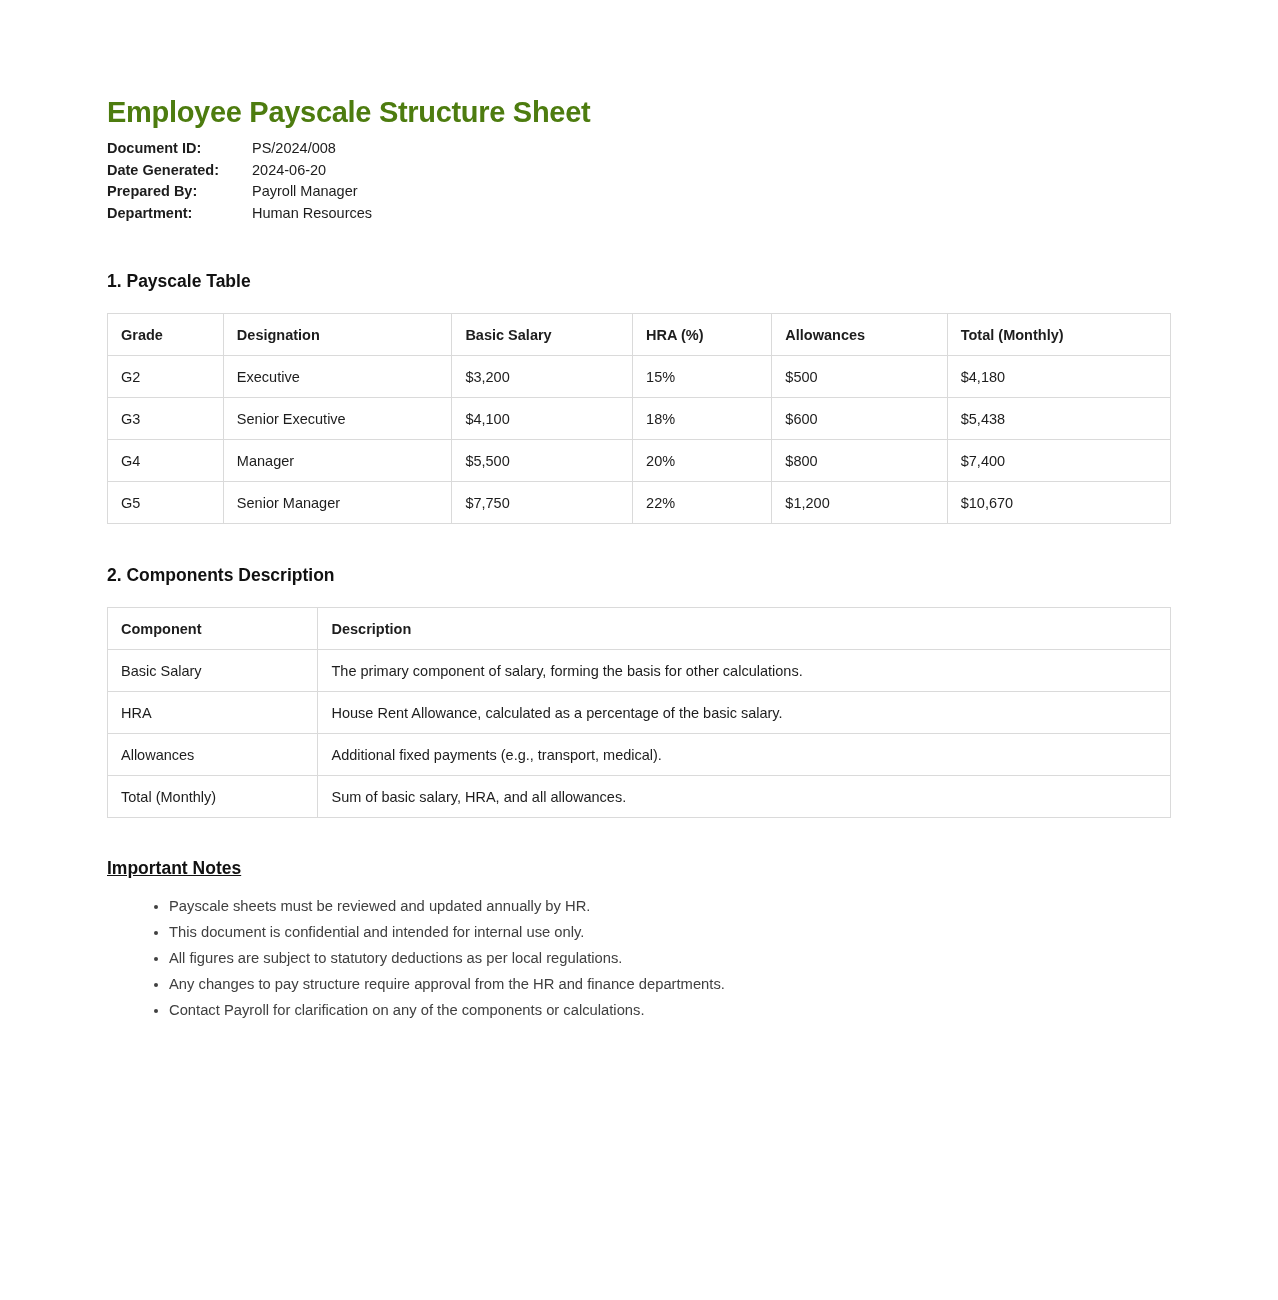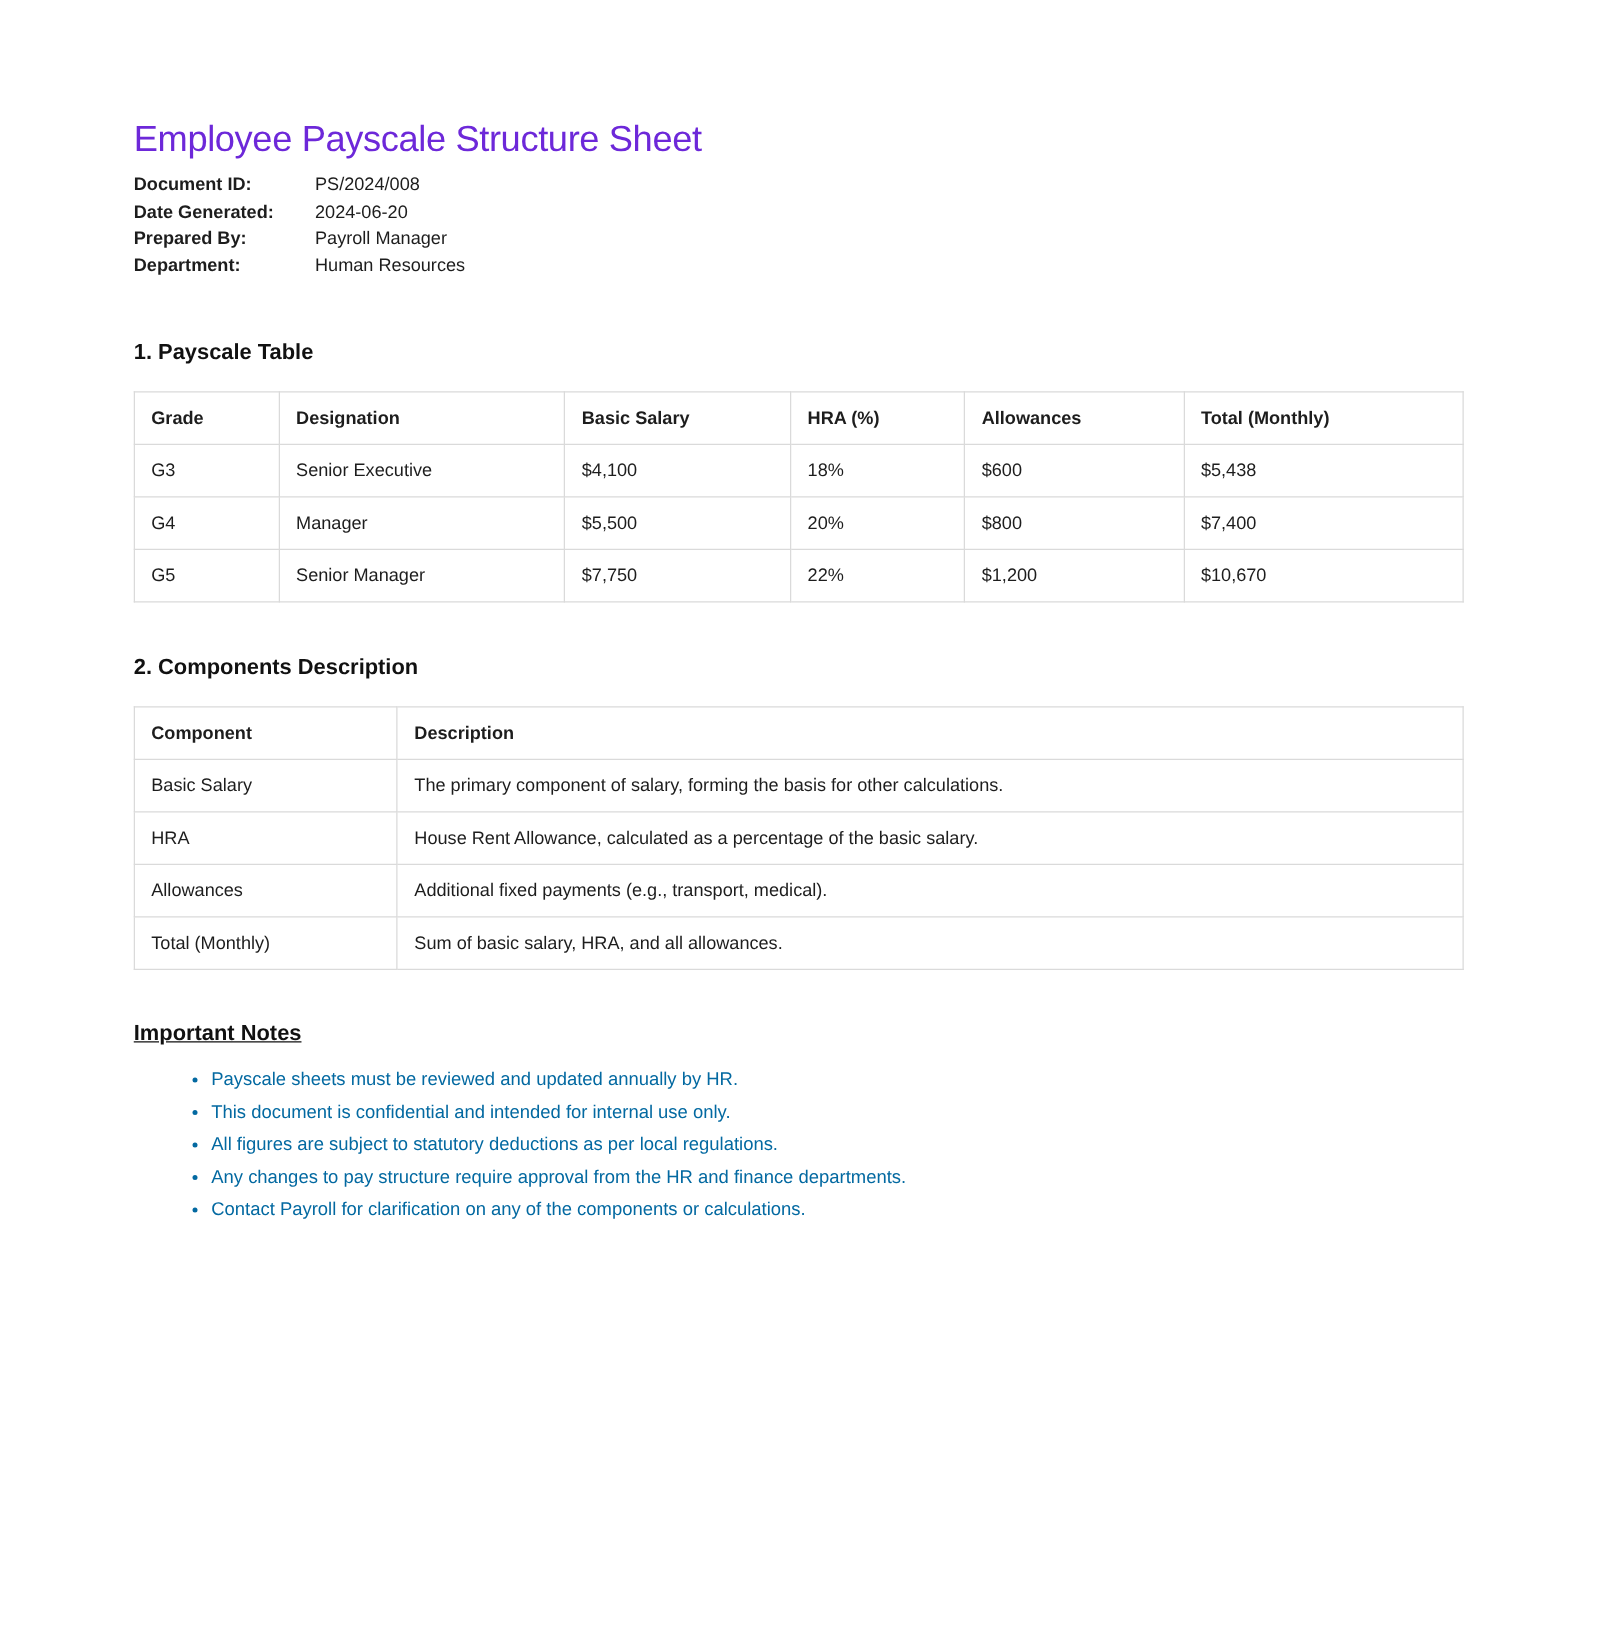--- a/index.html
+++ b/index.html
@@ -10,24 +10,24 @@
   }
   .page {
     width: 1278px;
     height: 1300px;
     background: #ffffff;
     padding: 96px 107px 0 107px;
     overflow: hidden;
   }
   .doc-title {
     font-size: 29px;
-    font-weight: 400;
+    font-weight: 700;
     letter-spacing: -0.3px;
     margin-bottom: 9px;
-    color: #6d28d9;
+    color: #4d7c0f;
   }
   .meta-block { margin-bottom: 0; }
   .meta-row {
     display: flex;
     align-items: flex-end;
     line-height: 21.5px;
     font-size: 14.5px;
   }
   .meta-label {
     width: 145px;
@@ -66,21 +66,21 @@
 
   ul.notes-list {
     margin: 0;
     padding-left: 62px;
     list-style: disc;
   }
   ul.notes-list li {
     font-size: 14.75px;
     line-height: 20px;
     margin-bottom: 6px;
-    color: #0369a1;
+    color: #404040;
   }
 </style>
 </head>
 <body>
 
 <div class="page">
 
   <h1 class="doc-title">Employee Payscale Structure Sheet</h1>
 
   <div class="meta-block">
@@ -118,20 +118,28 @@
         <th>Grade</th>
         <th>Designation</th>
         <th>Basic Salary</th>
         <th>HRA (%)</th>
         <th>Allowances</th>
         <th>Total (Monthly)</th>
       </tr>
     </thead>
     <tbody>
       <tr>
+        <td>G2</td>
+        <td>Executive</td>
+        <td>$3,200</td>
+        <td>15%</td>
+        <td>$500</td>
+        <td>$4,180</td>
+      </tr>
+      <tr>
         <td>G3</td>
         <td>Senior Executive</td>
         <td>$4,100</td>
         <td>18%</td>
         <td>$600</td>
         <td>$5,438</td>
       </tr>
       <tr>
         <td>G4</td>
         <td>Manager</td>

